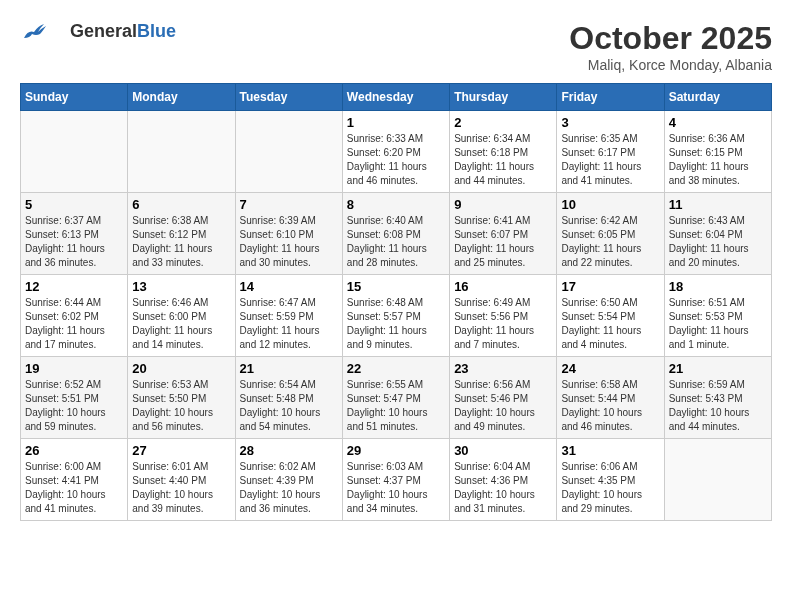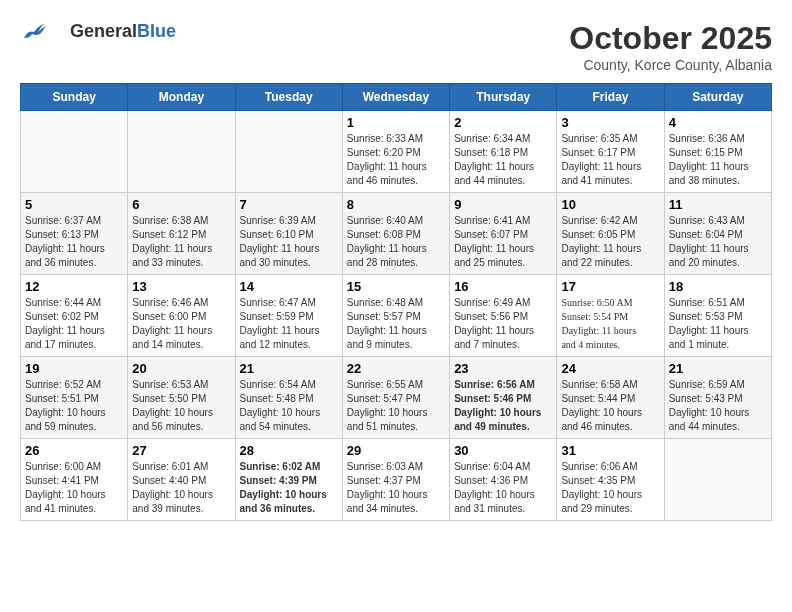--- a/index.html
+++ b/index.html
@@ -39,21 +39,21 @@
     }
     .calendar-table {
       width: 100%;
       border-collapse: collapse;
       font-size: 11px;
     }
     .calendar-table thead th {
       background-color: #2a6db5;
       color: #fff;
       padding: 6px 4px;
-      text-align: center;
+      text-align: left;
       font-size: 12px;
       font-weight: bold;
       border: 1px solid #1a5a9a;
     }
     .calendar-table tbody td {
       border: 1px solid #ccc;
       vertical-align: top;
       padding: 4px;
       width: 107px;
       min-height: 80px;
@@ -85,21 +85,21 @@
   <div class="logo">
     <svg class="logo-bird" viewBox="0 0 28 22" xmlns="http://www.w3.org/2000/svg">
       <path d="M4 18 Q8 10 14 12 Q18 6 24 4 Q20 8 18 12 Q22 8 26 6 Q22 12 20 14 Q16 16 12 14 Q10 18 4 18Z" fill="#2a6db5"></path>
     </svg>
     <div>
       <span style="font-size:18px;font-weight:bold;color:#333;">General</span><span style="font-size:18px;font-weight:bold;color:#2a6db5;">Blue</span>
     </div>
   </div>
   <div class="title-area">
     <div class="month-title">October 2025</div>
-    <div class="location-title">County, Korce County, Albania</div>
+    <div class="location-title">Maliq, Korce Monday, Albania</div>
   </div>
 </div>
 
 <table class="calendar-table">
   <thead>
     <tr id="weekday-header">
         <th>Sunday</th>
         <th>Monday</th>
         <th>Tuesday</th>
         <th>Wednesday</th>
@@ -224,21 +224,21 @@
         </td>
         <td>
           <span class="day-number">16</span>
           <div class="day-info" style="white-space: pre-line;">Sunrise: 6:49 AM
 Sunset: 5:56 PM
 Daylight: 11 hours
 and 7 minutes.</div>
         </td>
         <td>
           <span class="day-number">17</span>
-          <div class="day-info" style="white-space: pre-line; font-family: Liberation Serif, serif;">Sunrise: 6:50 AM
+          <div class="day-info" style="white-space: pre-line;">Sunrise: 6:50 AM
 Sunset: 5:54 PM
 Daylight: 11 hours
 and 4 minutes.</div>
         </td>
         <td>
           <span class="day-number">18</span>
           <div class="day-info" style="white-space: pre-line;">Sunrise: 6:51 AM
 Sunset: 5:53 PM
 Daylight: 11 hours
 and 1 minute.</div>
@@ -268,21 +268,21 @@
         </td>
         <td>
           <span class="day-number">22</span>
           <div class="day-info" style="white-space: pre-line;">Sunrise: 6:55 AM
 Sunset: 5:47 PM
 Daylight: 10 hours
 and 51 minutes.</div>
         </td>
         <td>
           <span class="day-number">23</span>
-          <div class="day-info" style="white-space: pre-line; font-weight: bold;">Sunrise: 6:56 AM
+          <div class="day-info" style="white-space: pre-line;">Sunrise: 6:56 AM
 Sunset: 5:46 PM
 Daylight: 10 hours
 and 49 minutes.</div>
         </td>
         <td>
           <span class="day-number">24</span>
           <div class="day-info" style="white-space: pre-line;">Sunrise: 6:58 AM
 Sunset: 5:44 PM
 Daylight: 10 hours
 and 46 minutes.</div>
@@ -305,21 +305,21 @@
         </td>
         <td>
           <span class="day-number">27</span>
           <div class="day-info" style="white-space: pre-line;">Sunrise: 6:01 AM
 Sunset: 4:40 PM
 Daylight: 10 hours
 and 39 minutes.</div>
         </td>
         <td>
           <span class="day-number">28</span>
-          <div class="day-info" style="white-space: pre-line; font-weight: bold;">Sunrise: 6:02 AM
+          <div class="day-info" style="white-space: pre-line;">Sunrise: 6:02 AM
 Sunset: 4:39 PM
 Daylight: 10 hours
 and 36 minutes.</div>
         </td>
         <td>
           <span class="day-number">29</span>
           <div class="day-info" style="white-space: pre-line;">Sunrise: 6:03 AM
 Sunset: 4:37 PM
 Daylight: 10 hours
 and 34 minutes.</div>

